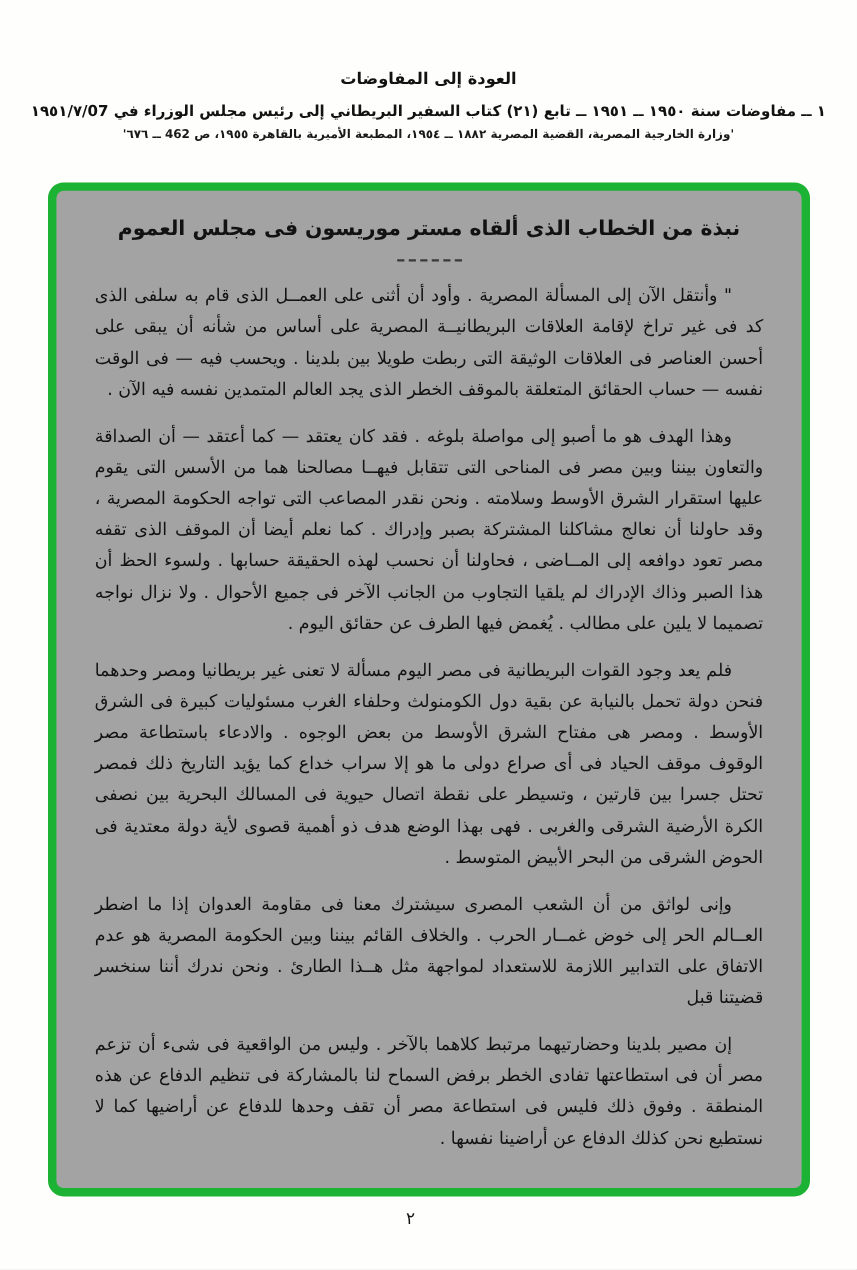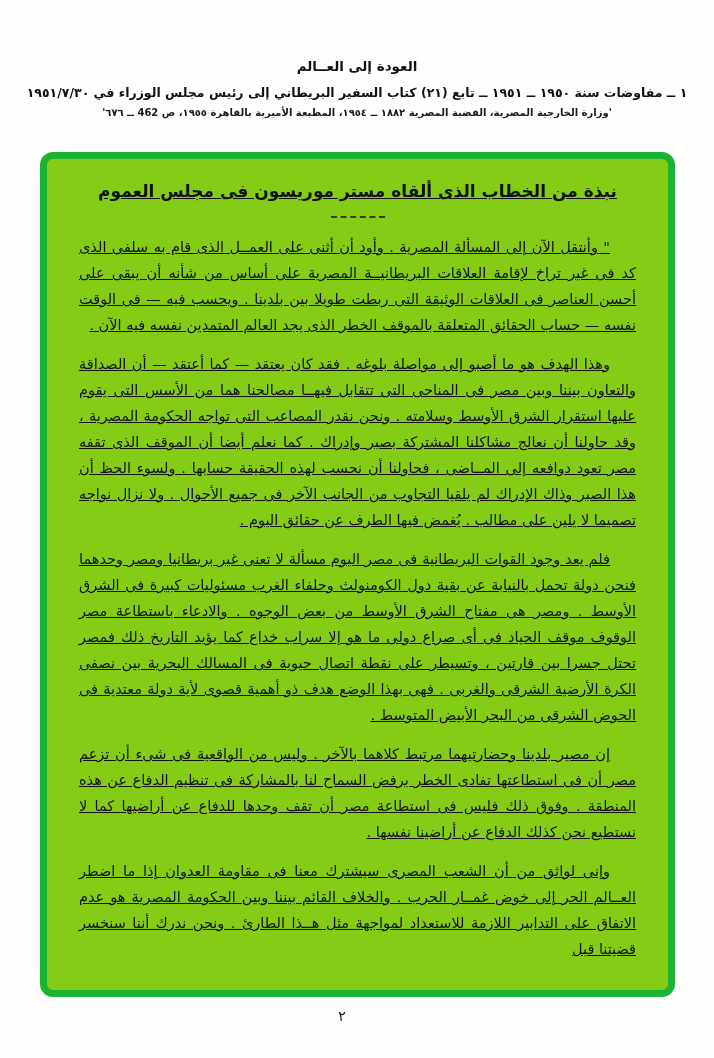--- a/index.html
+++ b/index.html
@@ -46,25 +46,24 @@
   
   .content-box {
     position: absolute;
     left: 40px;
     top: 152px;
     width: 635px;
     height: 845px;
     box-sizing: border-box;
     border: 7px solid #1cb233;
     border-radius: 13px;
-    background: #84cc16;
+    background: #a3a3a3;
     padding: 22px 32px 10px 32px;
     direction: rtl;
     overflow: hidden;
-    text-decoration: underline;
   }
   .doc-title {
     text-align: center;
     font-size: 17px;
     margin: 0 0 14px 0;
     letter-spacing: 0.2px;
   }
   .doc-date {
     text-align: center;
     font-size: 15px;
@@ -94,33 +93,33 @@
     font-size: 14px;
     color: #111;
   }
 </style>
 </head>
 <body>
 
 <div class="page">
 
   <header class="page-header">
-    <h1 class="header-title">العودة إلى العــالم</h1>
-    <div class="header-subtitle">١ ــ مفاوضات سنة ١٩٥٠ ــ ١٩٥١ ــ تابع (٢١) كتاب السفير البريطاني إلى رئيس مجلس الوزراء في ١٩٥١/٧/٣٠</div>
+    <h1 class="header-title">العودة إلى المفاوضات</h1>
+    <div class="header-subtitle">١ ــ مفاوضات سنة ١٩٥٠ ــ ١٩٥١ ــ تابع (٢١) كتاب السفير البريطاني إلى رئيس مجلس الوزراء في ١٩٥١/٧/07</div>
     <div class="header-source">'وزارة الخارجية المصرية، القضية المصرية ١٨٨٢ ــ ١٩٥٤، المطبعة الأميرية بالقاهرة ١٩٥٥، ص 462 ــ ٦٧٦'</div>
   </header>
 
   <section class="content-box">
     <h2 class="doc-title">نبذة من الخطاب الذى ألقاه مستر موريسون فى مجلس العموم</h2>
     <div class="title-separator"></div>
 
     <div class="body-text">
       <p>" وأنتقل الآن إلى المسألة المصرية . وأود أن أثنى على العمــل الذى قام به سلفى الذى كد فى غير تراخ لإقامة العلاقات البريطانيــة المصرية على أساس من شأنه أن يبقى على أحسن العناصر فى العلاقات الوثيقة التى ربطت طويلا بين بلدينا . ويحسب فيه — فى الوقت نفسه — حساب الحقائق المتعلقة بالموقف الخطر الذى يجد العالم المتمدين نفسه فيه الآن .</p>
       <p>وهذا الهدف هو ما أصبو إلى مواصلة بلوغه . فقد كان يعتقد — كما أعتقد — أن الصداقة والتعاون بيننا وبين مصر فى المناحى التى تتقابل فيهــا مصالحنا هما من الأسس التى يقوم عليها استقرار الشرق الأوسط وسلامته . ونحن نقدر المصاعب التى تواجه الحكومة المصرية ، وقد حاولنا أن نعالج مشاكلنا المشتركة بصبر وإدراك . كما نعلم أيضا أن الموقف الذى تقفه مصر تعود دوافعه إلى المــاضى ، فحاولنا أن نحسب لهذه الحقيقة حسابها . ولسوء الحظ أن هذا الصبر وذاك الإدراك لم يلقيا التجاوب من الجانب الآخر فى جميع الأحوال . ولا نزال نواجه تصميما لا يلين على مطالب . يُغمض فيها الطرف عن حقائق اليوم .</p>
       <p>فلم يعد وجود القوات البريطانية فى مصر اليوم مسألة لا تعنى غير بريطانيا ومصر وحدهما فنحن دولة تحمل بالنيابة عن بقية دول الكومنولث وحلفاء الغرب مسئوليات كبيرة فى الشرق الأوسط . ومصر هى مفتاح الشرق الأوسط من بعض الوجوه . والادعاء باستطاعة مصر الوقوف موقف الحياد فى أى صراع دولى ما هو إلا سراب خداع كما يؤيد التاريخ ذلك   فمصر تحتل جسرا بين قارتين ، وتسيطر على نقطة اتصال حيوية فى المسالك البحرية بين نصفى الكرة الأرضية الشرقى والغربى . فهى بهذا الوضع هدف ذو أهمية قصوى لأية دولة معتدية فى الحوض الشرقى من البحر الأبيض المتوسط .</p>
+      <p>وإنى لواثق من أن الشعب المصرى سيشترك معنا فى مقاومة العدوان إذا ما اضطر العــالم الحر إلى خوض غمــار الحرب . والخلاف القائم بيننا وبين الحكومة المصرية هو عدم الاتفاق على التدابير اللازمة للاستعداد لمواجهة مثل هــذا الطارئ . ونحن ندرك أننا سنخسر قضيتنا قبل</p>
       <p>إن مصير بلدينا وحضارتيهما مرتبط كلاهما بالآخر . وليس من الواقعية فى شىء أن تزعم مصر أن فى استطاعتها تفادى الخطر برفض السماح لنا بالمشاركة فى تنظيم الدفاع عن هذه المنطقة . وفوق ذلك فليس فى استطاعة مصر أن تقف وحدها للدفاع عن أراضيها كما لا نستطيع نحن كذلك الدفاع عن أراضينا نفسها .</p>
-      <p>وإنى لواثق من أن الشعب المصرى سيشترك معنا فى مقاومة العدوان إذا ما اضطر العــالم الحر إلى خوض غمــار الحرب . والخلاف القائم بيننا وبين الحكومة المصرية هو عدم الاتفاق على التدابير اللازمة للاستعداد لمواجهة مثل هــذا الطارئ . ونحن ندرك أننا سنخسر قضيتنا قبل</p>
     </div>
   </section>
 
   <div class="page-number">٢</div>
 
 </div>
 
 </body></html>

